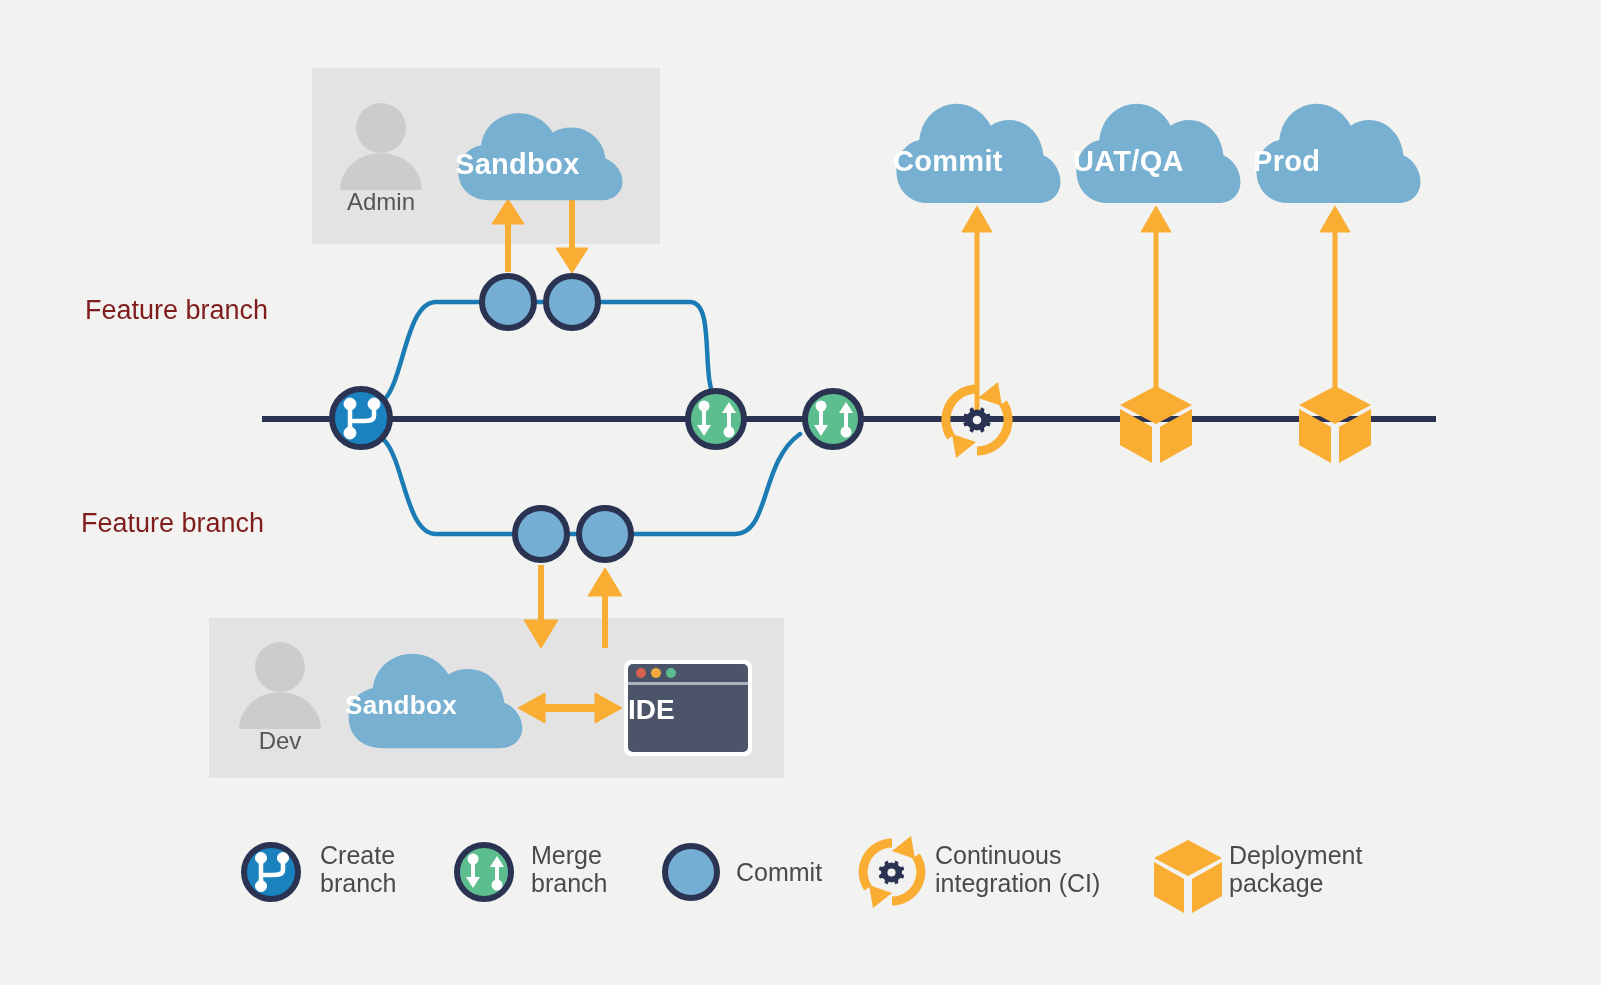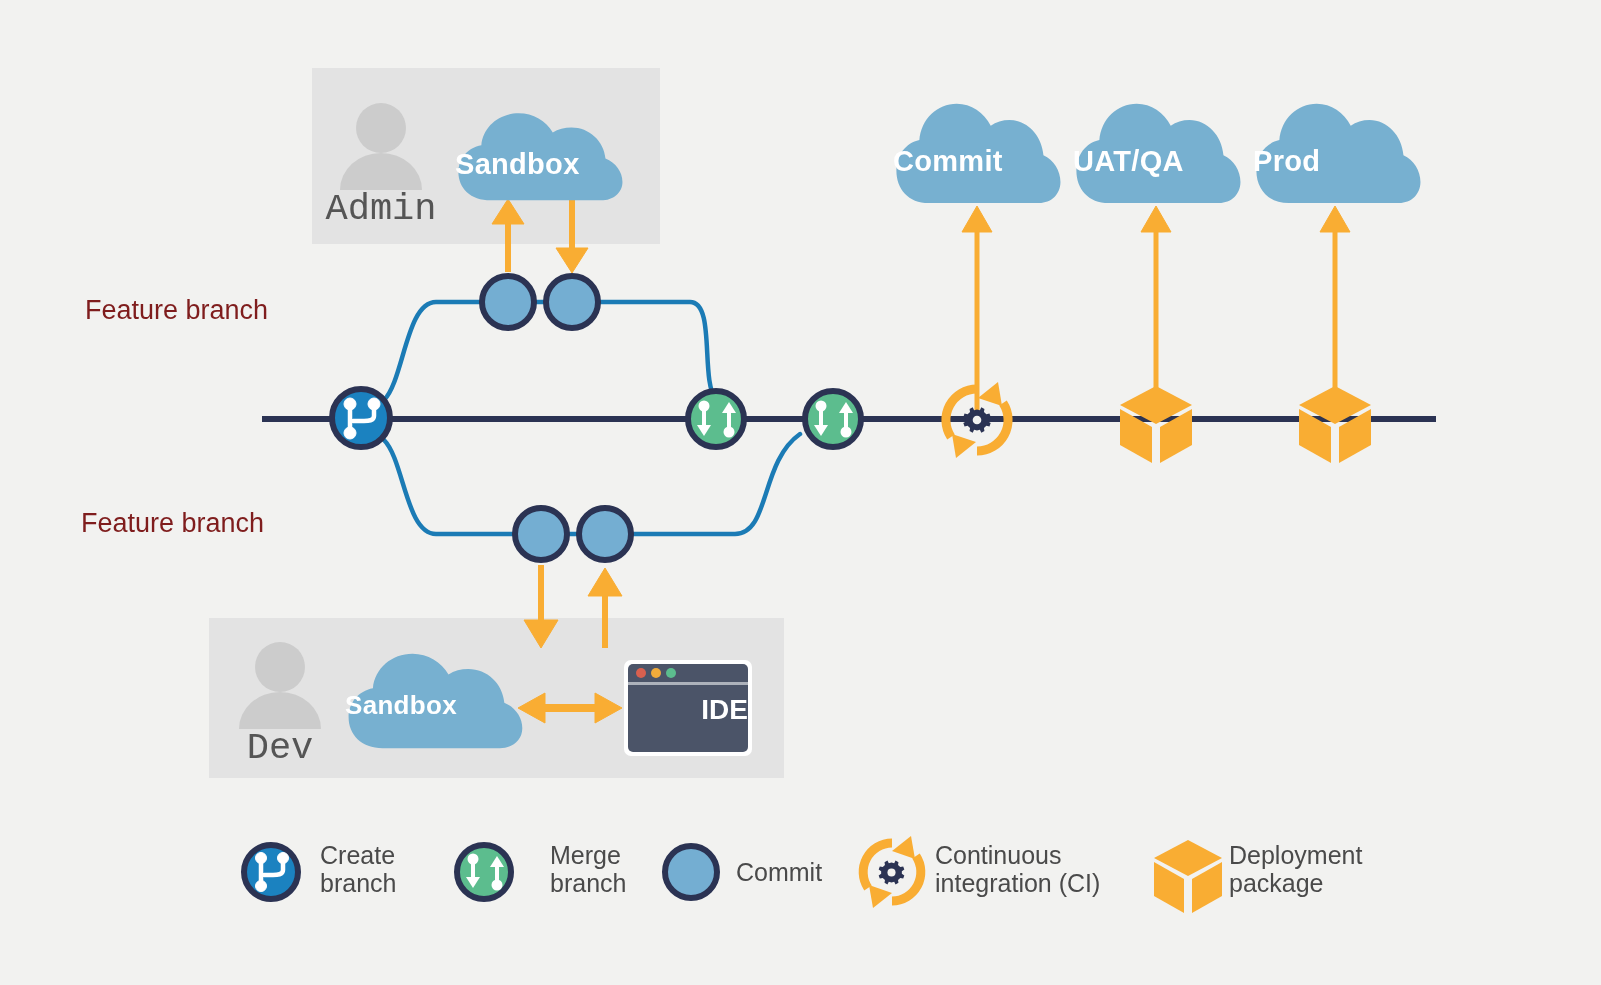--- a/index.html
+++ b/index.html
@@ -14,22 +14,22 @@
   svg.layer{position:absolute;left:0;top:0;width:1601px;height:985px;}
   .txt{position:absolute;white-space:nowrap;}
   .axis-label{
     color:#7f1d1d;font-size:27px;text-align:right;
   }
   .cloud-label{
     color:#ffffff;font-weight:bold;font-size:29px;
     text-align:left;letter-spacing:.3px;
   }
   .cloud-label.small{font-size:26px;}
-  .persona-label{color:#555555;font-size:37px;text-align:center;font-family:Liberation Mono, monospace;}
-  .ide-label{color:#ffffff;font-weight:bold;font-size:28px;text-align:right;}
+  .persona-label{color:#555555;font-size:24px;text-align:center;}
+  .ide-label{color:#ffffff;font-weight:bold;font-size:28px;text-align:left;}
   .legend-label{color:#4a4a4a;font-size:25px;line-height:1.12;}
 </style>
 </head>
 <body>
 
 <div id="stage">
 
   <svg class="layer" viewBox="0 0 1601 985">
     <defs>
 
@@ -254,21 +254,21 @@
   <div class="txt ide-label" style="left:628px;top:694px;width:120px;">IDE</div>
 
   <div class="txt cloud-label" style="left:893px;top:145px;width:170px;">Commit</div>
   <div class="txt cloud-label" style="left:1073px;top:145px;width:170px;">UAT/QA</div>
   <div class="txt cloud-label" style="left:1253px;top:145px;width:170px;">Prod</div>
 
   <div class="txt legend-label" style="left:320px;top:841px;">
     <div>Create</div>
     <div>branch</div>
   </div>
-  <div class="txt legend-label" style="left:550px;top:841px;">
+  <div class="txt legend-label" style="left:531px;top:841px;">
     <div>Merge</div>
     <div>branch</div>
   </div>
   <div class="txt legend-label" style="left:736px;top:858px;">
     <div>Commit</div>
   </div>
   <div class="txt legend-label" style="left:1229px;top:841px;">
     <div>Deployment</div>
     <div>package</div>
   </div>

